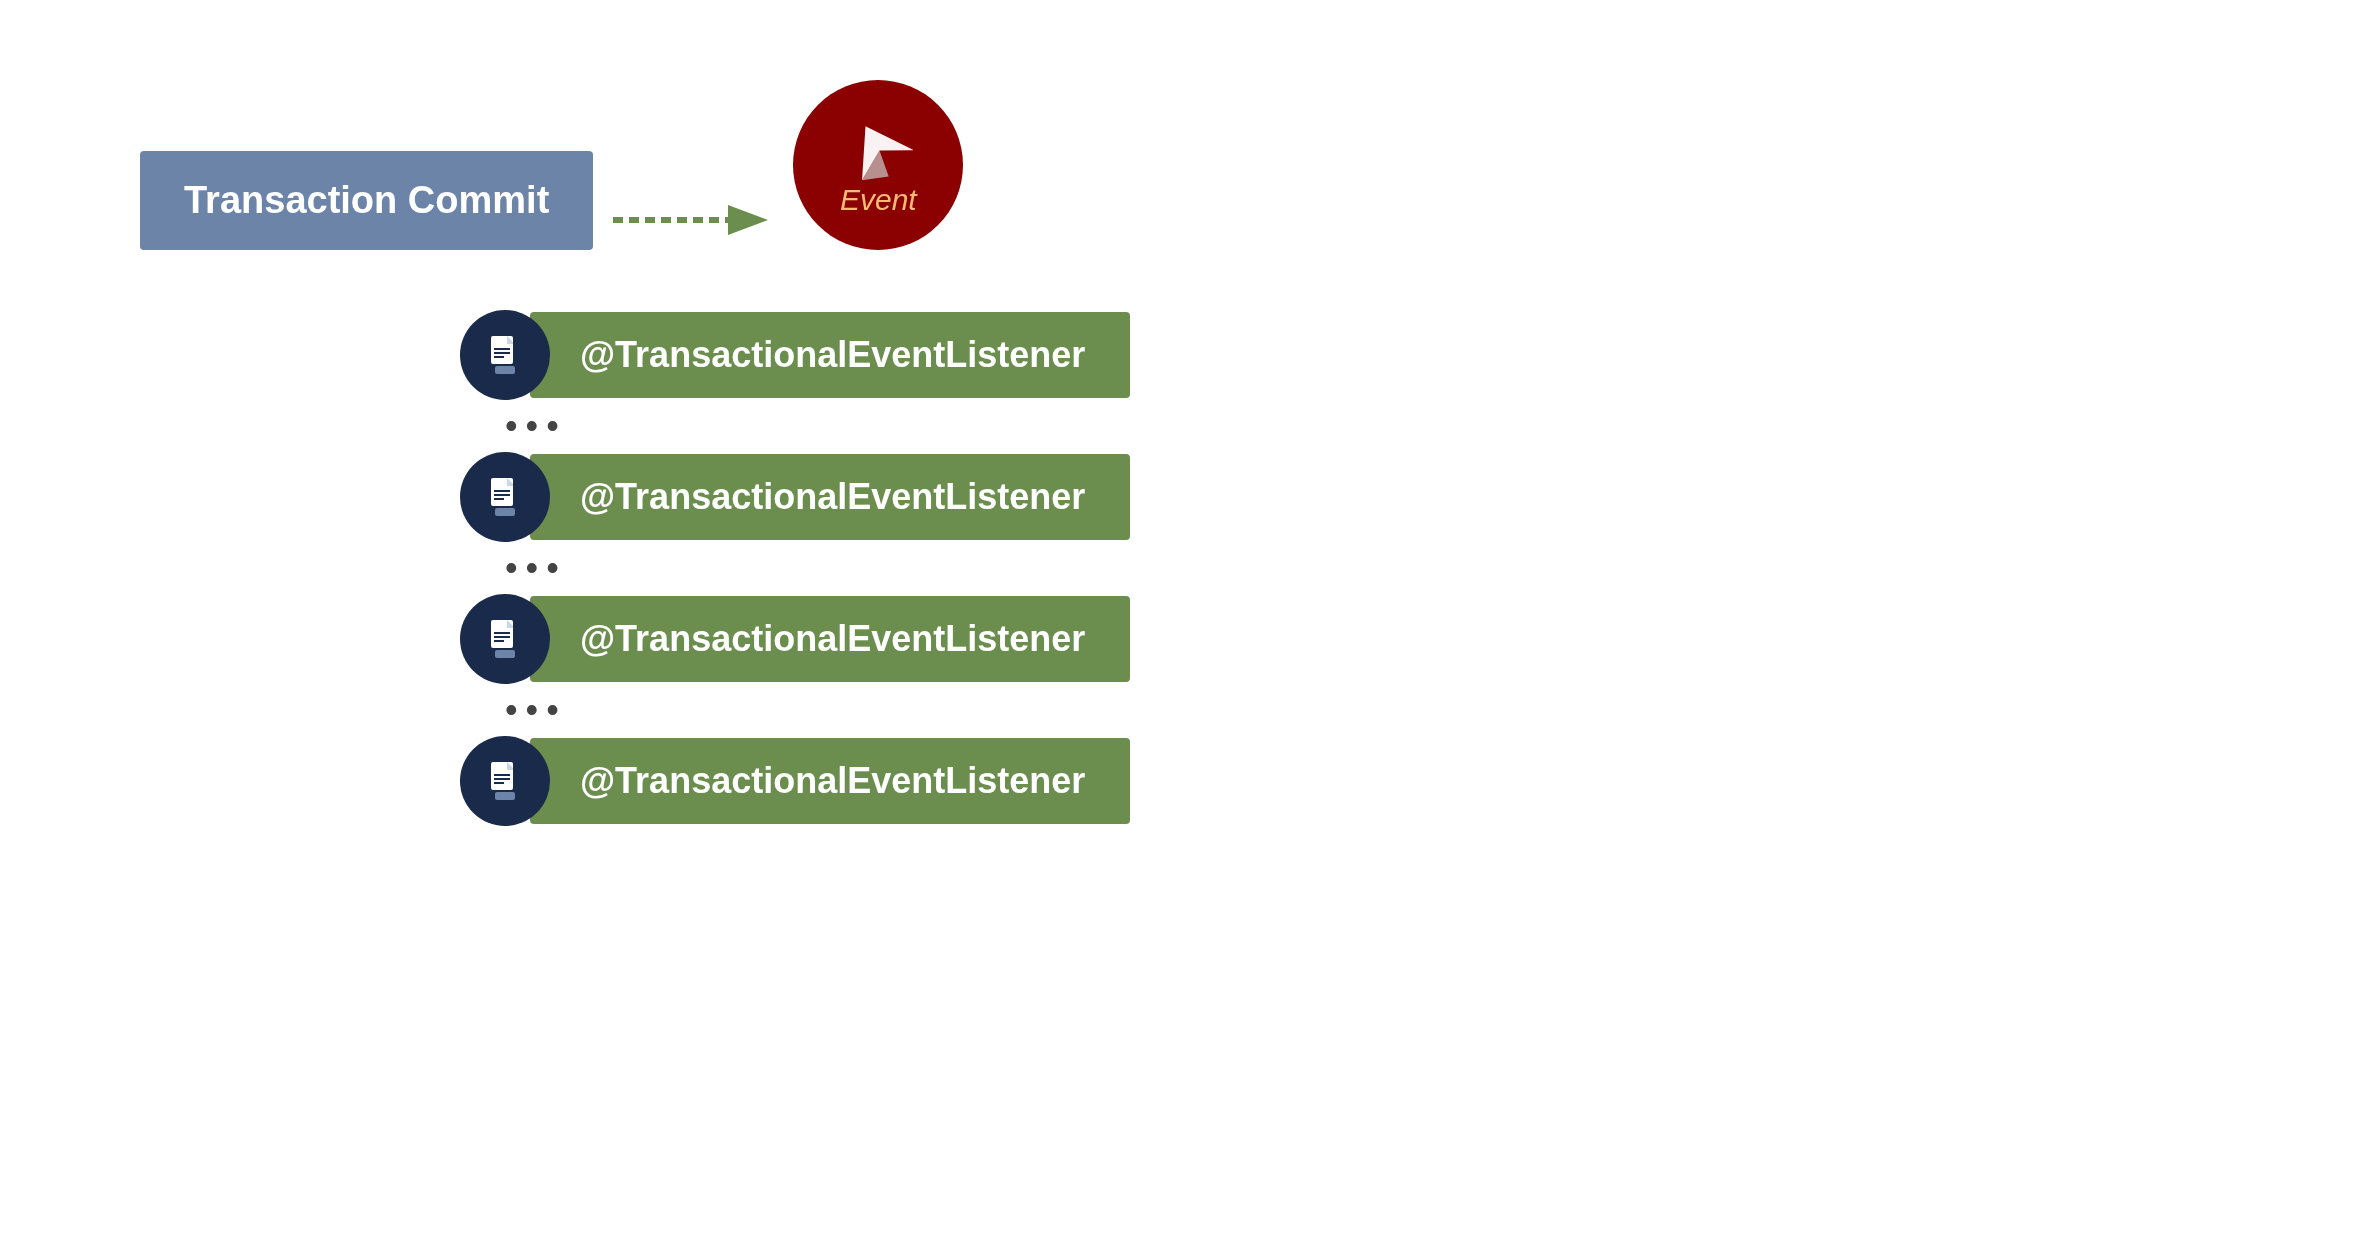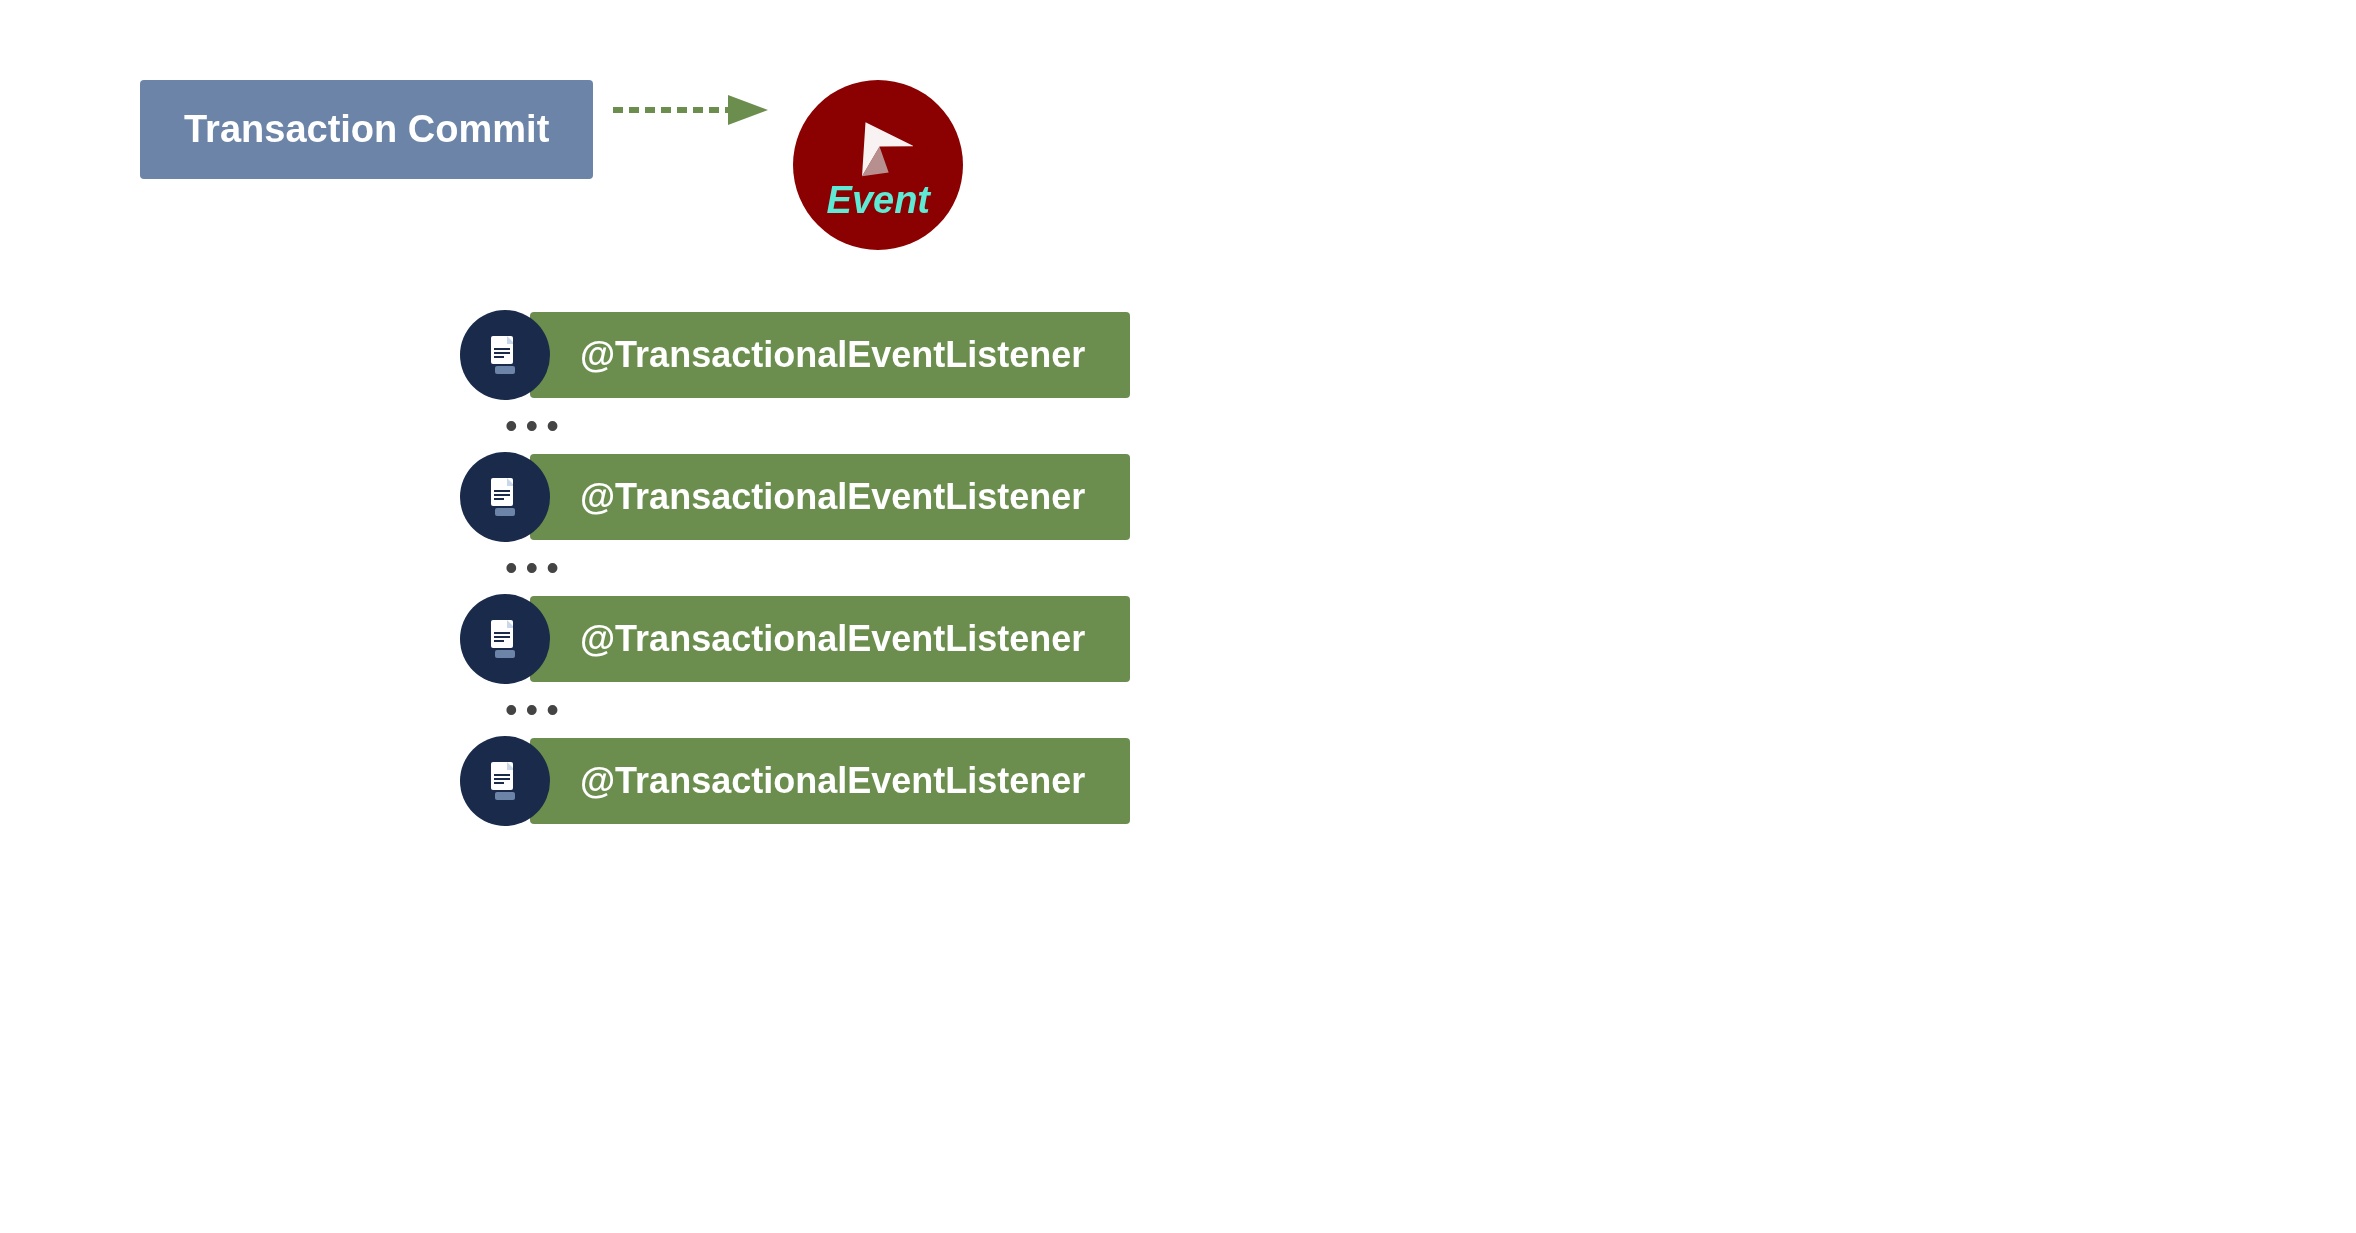--- a/index.html
+++ b/index.html
@@ -18,21 +18,21 @@
       top: 80px;
       left: 140px;
       display: flex;
       flex-direction: column;
       align-items: flex-start;
     }
 
     
     .top-row {
       display: flex;
-      align-items: flex-start;
+      align-items: flex-end;
       gap: 0px;
       margin-bottom: 60px;
     }
 
     .transaction-box {
       background: #6b84a8;
       color: #ffffff;
       font-size: 38px;
       font-weight: bold;
       padding: 28px 44px;
@@ -58,24 +58,24 @@
       background: #8b0000;
       display: flex;
       flex-direction: column;
       align-items: center;
       justify-content: center;
       color: #ffffff;
       position: relative;
     }
 
     .event-label {
-      font-size: 38px;
+      font-size: 30px;
       font-style: italic;
-      font-weight: bold;
-      color: #5eead4;
+      font-weight: normal;
+      color: #fdba74;
     }
 
     
     .listeners-container {
       display: flex;
       flex-direction: column;
       align-items: flex-start;
       margin-left: 320px;
       gap: 0px;
     }

